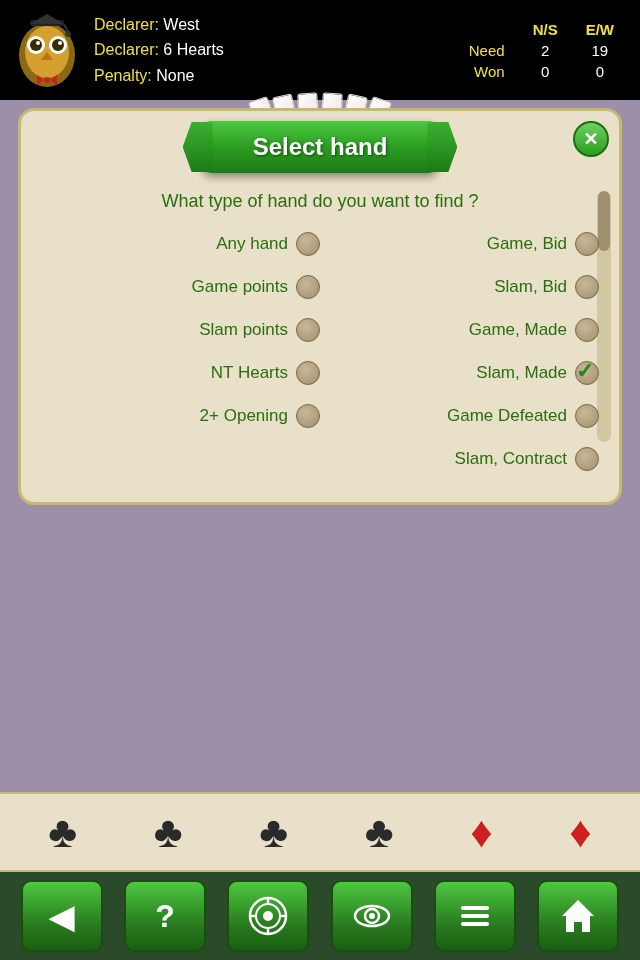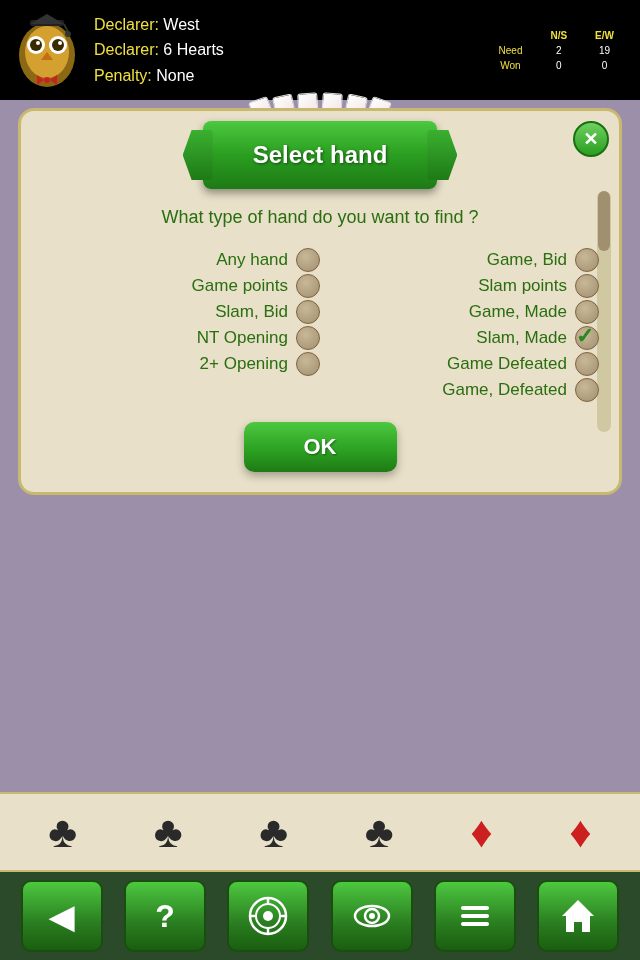--- a/index.html
+++ b/index.html
@@ -31,33 +31,33 @@
       flex: 1;
       color: #f0e040;
       font-size: 16px;
       line-height: 1.6;
     }
     #header-info .label { color: #f0e040; }
     #header-info .value { color: #ffffff; }
     #score-table {
       border-collapse: collapse;
       color: white;
-      font-size: 10px;
+      font-size: 15px;
       text-align: center;
     }
     #score-table th {
       color: #f0e040;
       padding: 2px 14px;
     }
     #score-table td {
       padding: 2px 14px;
     }
     #score-table .row-label {
       color: #f0e040;
-      text-align: center;
+      text-align: right;
     }
 
     
     #dialog {
       position: absolute;
       top: 108px;
       left: 18px;
       right: 18px;
       background-color: #e8e0c8;
       border-radius: 16px;
@@ -71,21 +71,21 @@
       position: relative;
       width: 100%;
       display: flex;
       justify-content: center;
       margin-bottom: 18px;
       margin-top: -10px;
     }
     #banner {
       background: linear-gradient(180deg, #4dc840 0%, #2a9e20 50%, #1e7a16 100%);
       border-radius: 8px;
-      padding: 20px 50px;
+      padding: 12px 50px;
       position: relative;
       box-shadow: 0 4px 8px rgba(0,0,0,0.4);
     }
     #banner::before, #banner::after {
       content: '';
       position: absolute;
       top: 50%;
       transform: translateY(-50%);
       width: 30px;
       height: 50px;
@@ -128,22 +128,22 @@
       color: #2a6e10;
       font-size: 18px;
       margin-bottom: 20px;
       margin-top: 17px;
     }
 
     
     #options-grid {
       display: grid;
       grid-template-columns: 1fr 1fr;
-      gap: 2px 0px;
-      margin-bottom: 20px;
+      gap: 19px 0px;
+      margin-bottom: 11px;
     }
     .option-row {
       display: flex;
       align-items: center;
       gap: 8px;
     }
     .option-row.right {
       justify-content: flex-start;
       padding-left: 10px;
     }
@@ -383,37 +383,37 @@
     <div class="option-row right">
       <span class="option-label">Game, Bid</span>
       <div class="radio-btn"></div>
     </div>
 
     <div class="option-row">
       <span class="option-label">Game points</span>
       <div class="radio-btn"></div>
     </div>
 
+    <div class="option-row right">
+      <span class="option-label">Slam, Bid</span>
+      <div class="radio-btn"></div>
+    </div>
+
     <div class="option-row">
       <span class="option-label">Slam points</span>
       <div class="radio-btn"></div>
     </div>
 
     <div class="option-row right">
-      <span class="option-label">Slam, Bid</span>
-      <div class="radio-btn"></div>
-    </div>
-
-    <div class="option-row right">
       <span class="option-label">Game, Made</span>
       <div class="radio-btn"></div>
     </div>
 
     <div class="option-row">
-      <span class="option-label">NT Opening</span>
+      <span class="option-label">NT Hearts</span>
       <div class="radio-btn"></div>
     </div>
 
     <div class="option-row right">
       <span class="option-label">Slam, Made</span>
       <div class="radio-btn selected">
         <span style="position:absolute;top:-4px;left:0;color:#2a8a20;font-size:22px;font-weight:bold;">✓</span>
       </div>
     </div>
 
@@ -424,26 +424,25 @@
 
     <div class="option-row right">
       <span class="option-label">Game Defeated</span>
       <div class="radio-btn"></div>
     </div>
 
     <div class="option-row">
     </div>
 
     <div class="option-row right">
-      <span class="option-label">Game, Defeated</span>
-      <div class="radio-btn"></div>
-    </div>
-  </div>
-
-  <button id="ok-btn">OK</button>
+      <span class="option-label">Slam, Contract</span>
+      <div class="radio-btn"></div>
+    </div>
+  </div>
+
 </div>
 
 <div id="suits-bar">
   <span class="suit-icon suit-club">♣</span>
   <span class="suit-icon suit-club">♣</span>
   <span class="suit-icon suit-club">♣</span>
   <span class="suit-icon suit-club">♣</span>
   <span class="suit-icon suit-diamond">♦</span>
   <span class="suit-icon suit-diamond">♦</span>
 </div>

